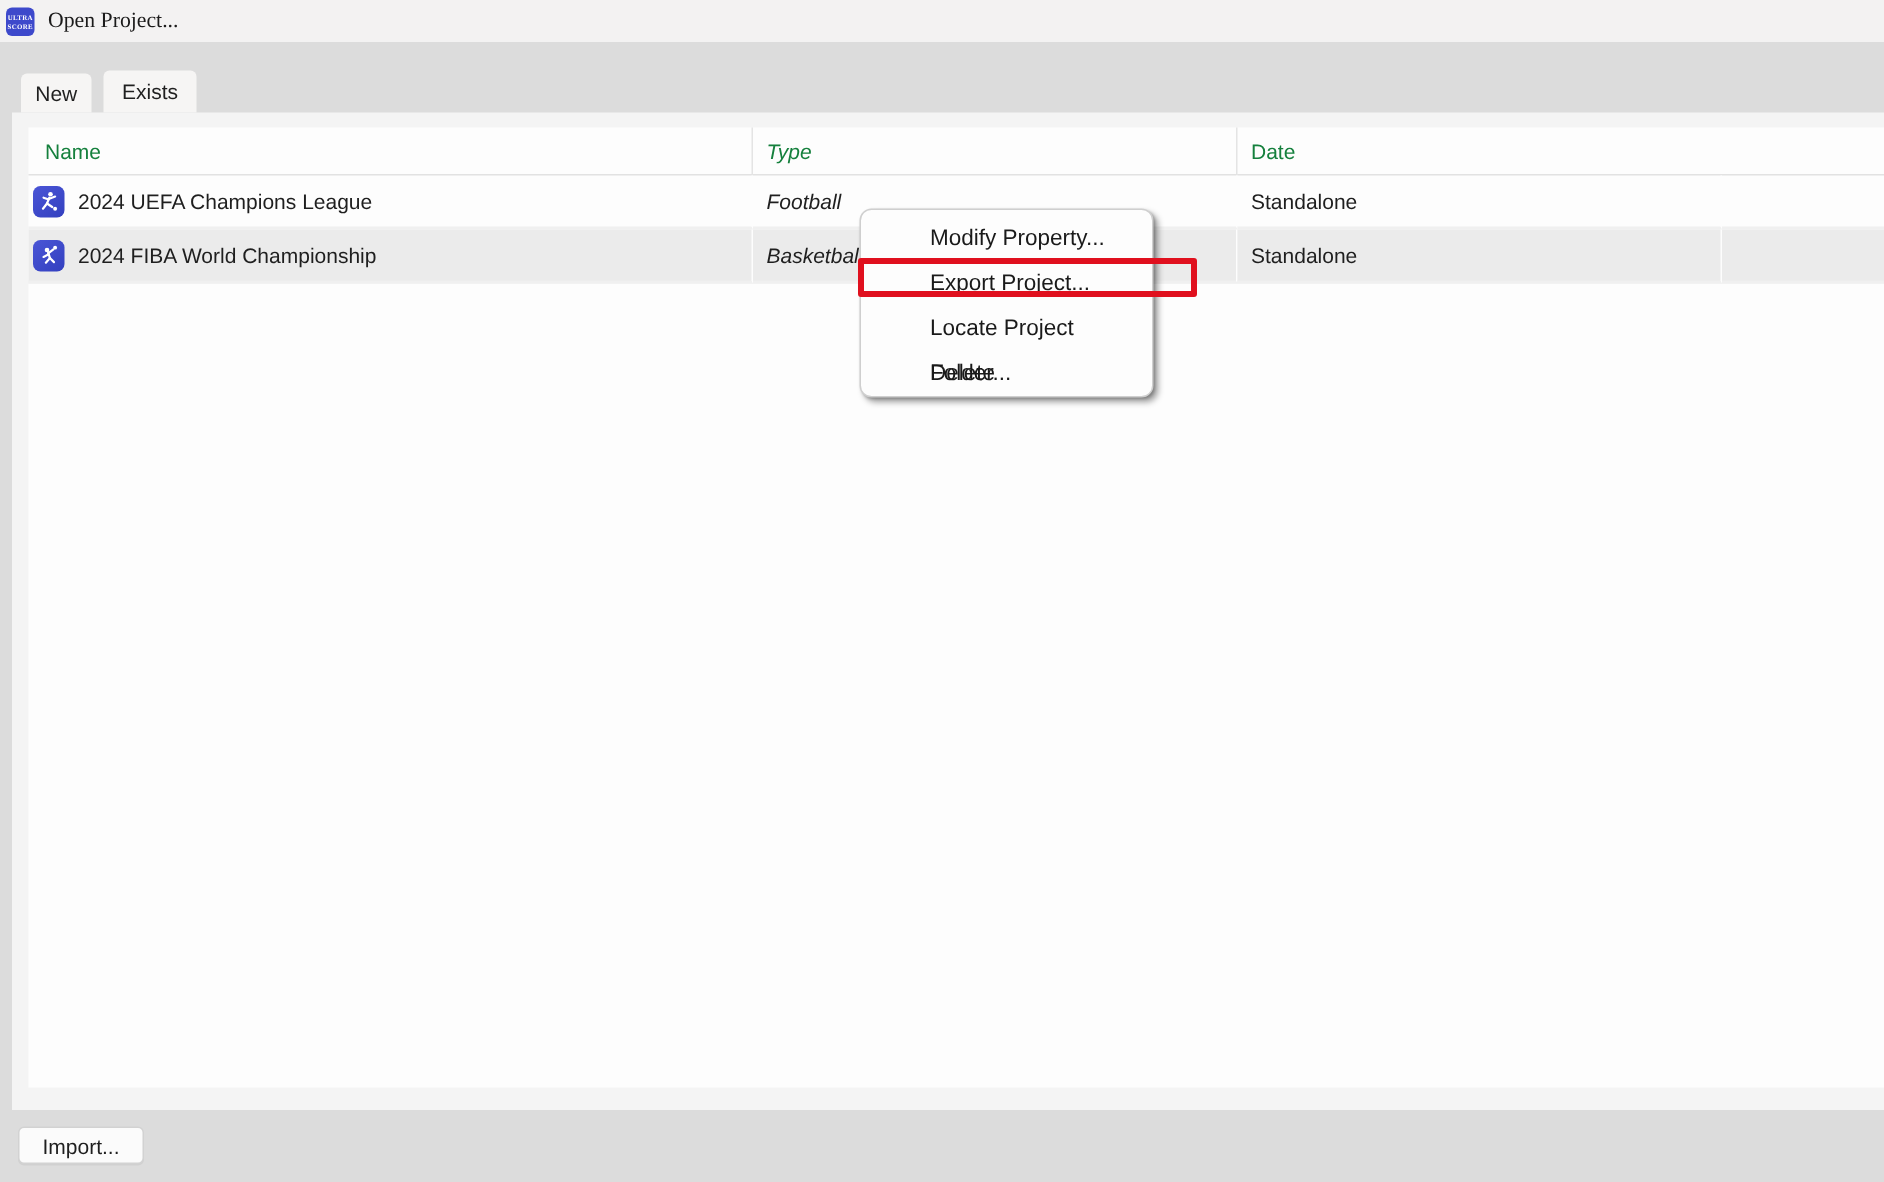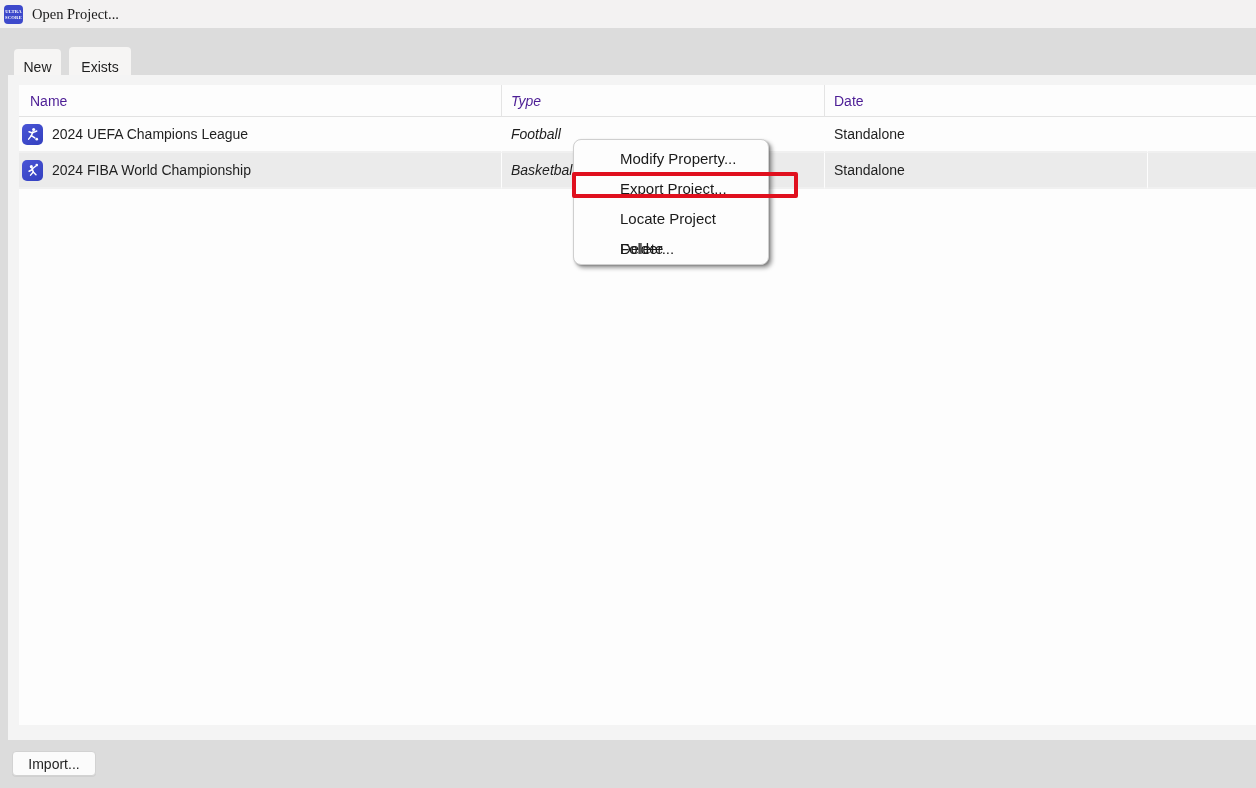--- a/index.html
+++ b/index.html
@@ -31,41 +31,41 @@
   
   .tabstrip {
     position:absolute; top:28px; left:0; width:1256px; height:47px;
     background:#dcdcdc;
   }
   .tab {
     position:absolute; bottom:0;
     background:#f6f5f4;
     border-radius:4px 4px 0 0;
     font-size:14px; color:#1f1f1f;
-    display:flex; align-items:flex-end; justify-content:center;
+    display:flex; align-items:center; justify-content:center;
     cursor:default;
   }
   .tab-new   { left:14px; width:47px; height:26px; }
   .tab-exists{ left:69px; width:62px; height:28px; }
 
   
   .content {
     position:absolute; top:75px; left:8px; right:0; bottom:48px;
     background:#f4f4f4;
   }
   .table-panel {
     position:absolute; top:10px; left:11px; right:0; bottom:15px;
     background:#fdfdfd;
   }
 
   
   .trow { display:flex; width:100%; }
   .thead { height:32px; }
   .thead .cell {
-    font-size:14px; color:#4c1d95;
+    font-size:14px; color:#15803d;
     border-right:1px solid #e4e4e4;
     border-bottom:1px solid #e2e2e2;
   }
   .thead .cell:last-child { border-right:none; }
   .cell {
     display:flex; align-items:center;
     padding-left:9px;
     font-size:14px; color:#1f1f1f;
     overflow:hidden; white-space:nowrap;
   }

